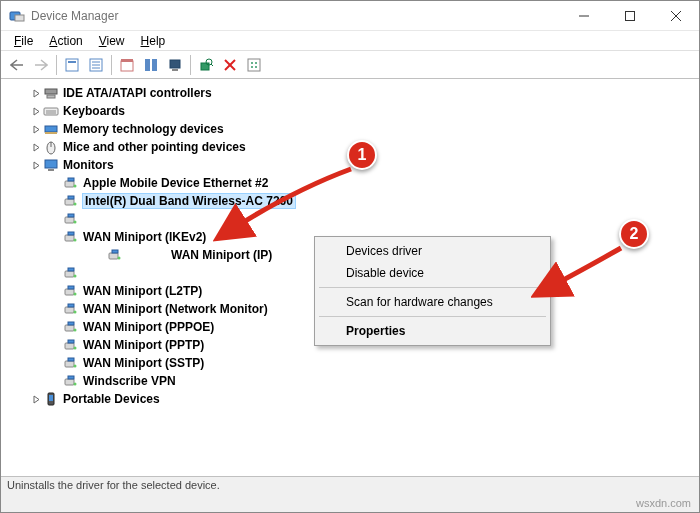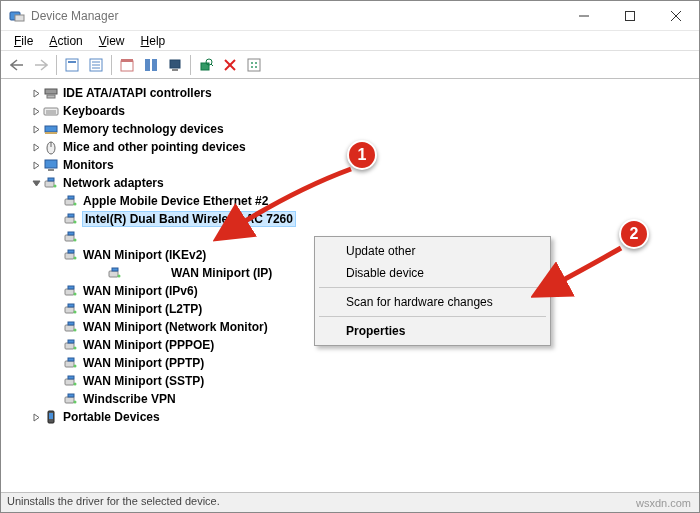--- a/index.html
+++ b/index.html
@@ -37,21 +37,21 @@
 .tbtn { width:22px; height:22px; display:flex; align-items:center; justify-content:center; margin:0 1px; }
 .tsep { width:1px; height:20px; background:#c0c0c0; margin:0 3px; }
 
 .tree { height: 414px; overflow:auto; padding:4px 2px; border-top:1px solid #fff;font-weight:bold; }
 .row { display:flex; align-items:center; height:18px; white-space:nowrap; }
 .exp { width:14px; text-align:center; color:#666; font-size:10px; display:inline-flex; align-items:center; justify-content:center;}
 .devicon { width:16px; height:16px; margin-right:4px; display:inline-flex; align-items:center; justify-content:center; }
 .label {}
 .sel { background:#cce8ff; outline:1px solid #99d1ff; }
 
-.status { position:absolute; bottom:0; left:0; right:0; height:20px; border-top:1px solid #c0c0c0; padding:2px 6px; background:#f0f0f0; font-size:11px; color:#444; display:flex; justify-content:space-between;}
+.status { position:absolute; bottom:0; left:0; right:0; height:36px; border-top:1px solid #c0c0c0; padding:2px 6px; background:#f0f0f0; font-size:11px; color:#444; display:flex; justify-content:space-between;}
 
 .ctxmenu { position:absolute; left:313px; top:235px; width:237px; background:#f2f2f2; border:1px solid #a0a0a0; box-shadow:3px 3px 4px rgba(0,0,0,.25); padding:3px; }
 .ctxitem { padding:4px 20px 4px 28px; font-size:12px; }
 .ctxitem.hover { background:#91c9f7; }
 .ctxitem.bold { font-weight:bold; }
 .ctxsep { height:1px; background:#c8c8c8; margin:3px 1px; }
 
 .callout { position:absolute; width:30px; height:30px; border-radius:50%; background:#d92a1c; color:#fff; border:2px solid #fff; box-shadow:0 2px 4px rgba(0,0,0,.4); display:flex; align-items:center; justify-content:center; font-weight:bold; font-size:16px; }
 .arrow-svg { position:absolute; pointer-events:none; }
 .watermark { position:absolute; bottom:3px; right:8px; font-size:11px; color:#999; }
@@ -227,35 +227,20 @@
         </svg>
       </span>
       <span class="devicon">
         <svg width="16" height="16">
           <rect x="2" y="3" width="12" height="8" fill="#4a90d9" stroke="#2a5a99"></rect>
           <rect x="5" y="12" width="6" height="2" fill="#888"></rect>
         </svg>
       </span>
       <span class="label">Monitors</span>
     </div>
-    <div class="row" style="padding-left: 26px;">
-      <span class="exp">
-        <svg width="9" height="9">
-          <path d="M1,2 L8,2 L4.5,7 z" fill="#666" stroke="#666"></path>
-        </svg>
-      </span>
-      <span class="devicon">
-        <svg width="16" height="16">
-          <rect x="2" y="6" width="9" height="6" rx="1" fill="#d8d8d8" stroke="#888"></rect>
-          <rect x="5" y="3" width="6" height="3" fill="#4a90d9" stroke="#2a5a99"></rect>
-          <circle cx="12" cy="11" r="1.5" fill="#6c6"></circle>
-        </svg>
-      </span>
-      <span class="label">Network adapters</span>
-    </div>
     <div class="row" style="padding-left: 46px;">
       <span class="exp"></span>
       <span class="devicon">
         <svg width="16" height="16">
           <rect x="2" y="6" width="9" height="6" rx="1" fill="#d8d8d8" stroke="#888"></rect>
           <rect x="5" y="3" width="6" height="3" fill="#4a90d9" stroke="#2a5a99"></rect>
           <circle cx="12" cy="11" r="1.5" fill="#6c6"></circle>
         </svg>
       </span>
       <span class="label">Apple Mobile Device Ethernet #2</span>
@@ -305,21 +290,20 @@
     </div>
     <div class="row" style="padding-left: 46px;">
       <span class="exp"></span>
       <span class="devicon">
         <svg width="16" height="16">
           <rect x="2" y="6" width="9" height="6" rx="1" fill="#d8d8d8" stroke="#888"></rect>
           <rect x="5" y="3" width="6" height="3" fill="#4a90d9" stroke="#2a5a99"></rect>
           <circle cx="12" cy="11" r="1.5" fill="#6c6"></circle>
         </svg>
       </span>
-      <span class="label">WAN Miniport (IPv6)</span>
     </div>
     <div class="row" style="padding-left: 46px;">
       <span class="exp"></span>
       <span class="devicon">
         <svg width="16" height="16">
           <rect x="2" y="6" width="9" height="6" rx="1" fill="#d8d8d8" stroke="#888"></rect>
           <rect x="5" y="3" width="6" height="3" fill="#4a90d9" stroke="#2a5a99"></rect>
           <circle cx="12" cy="11" r="1.5" fill="#6c6"></circle>
         </svg>
       </span>
@@ -395,21 +379,21 @@
       <span class="label">Portable Devices</span>
     </div>
   </div>
 
 <div class="status">
   <span>Uninstalls the driver for the selected device.</span>
 </div>
 <div class="watermark">wsxdn.com</div>
 
 <div class="ctxmenu">
-  <div class="ctxitem">Update other</div>
+  <div class="ctxitem">Devices driver</div>
   <div class="ctxitem">Disable device</div>
   <div class="ctxsep"></div>
   <div class="ctxitem">Scan for hardware changes</div>
   <div class="ctxsep"></div>
   <div class="ctxitem bold">Properties</div>
 </div>
 
 <div class="callout" style="left:346px; top:139px">1</div>
 <svg class="arrow-svg" style="left:200px; top:160px" width="170" height="90">
   <defs>

